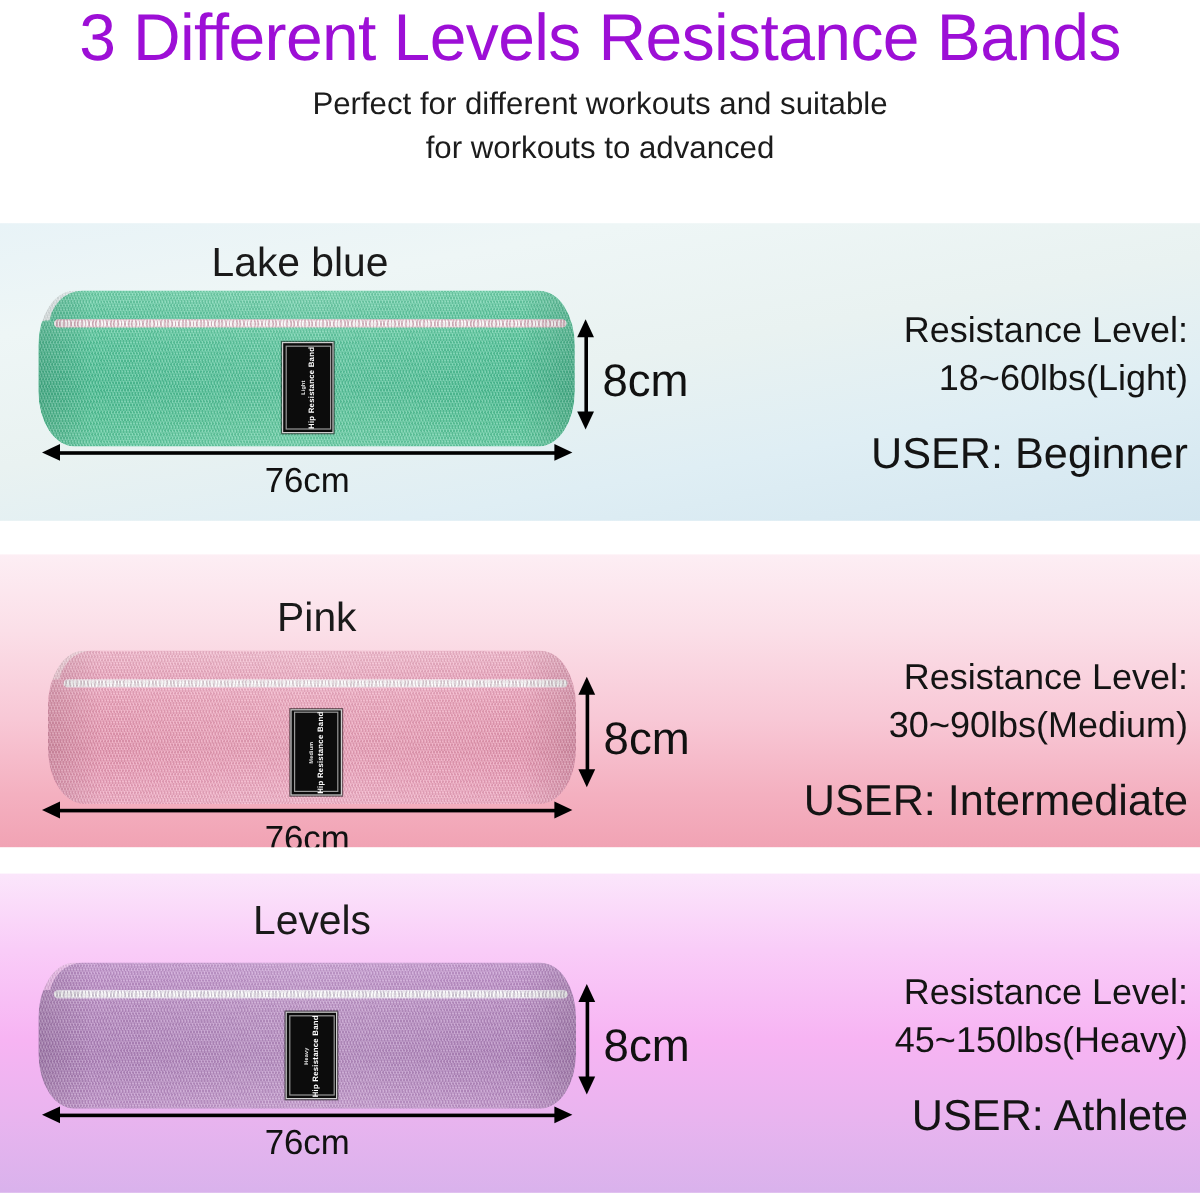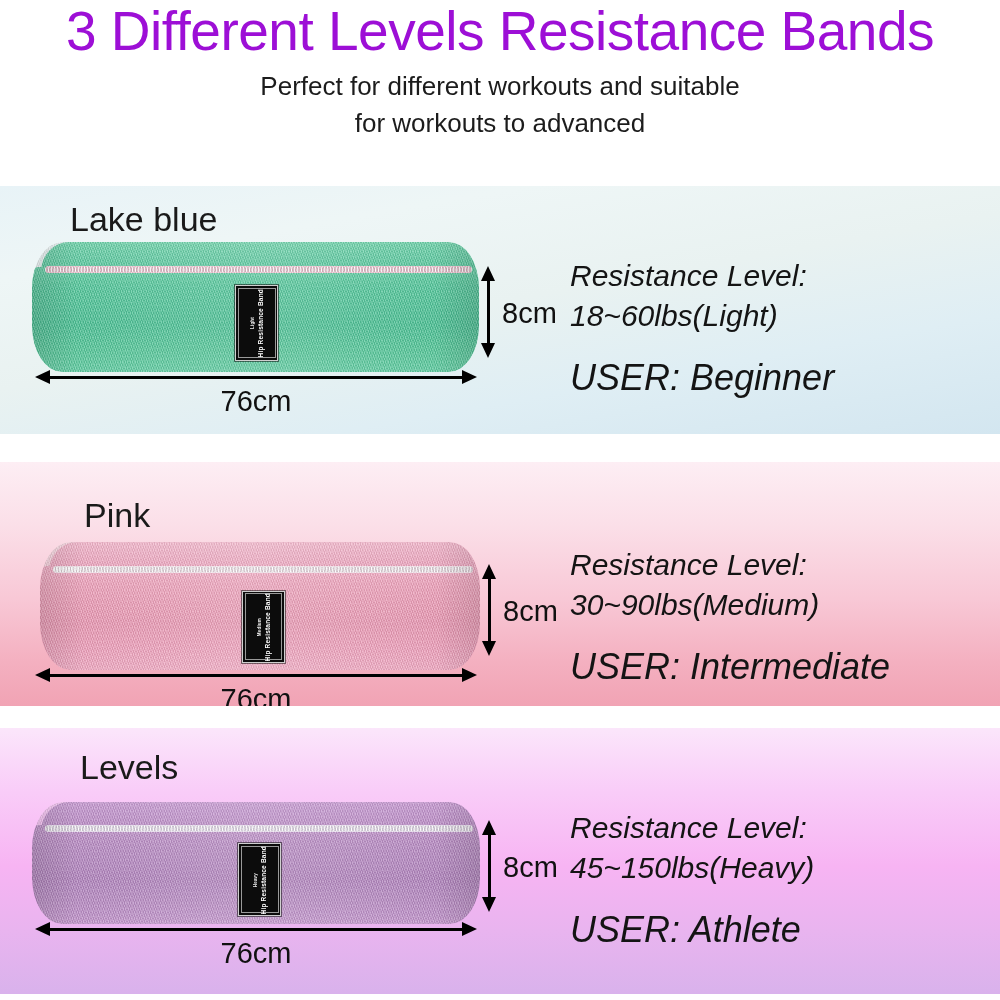--- a/index.html
+++ b/index.html
@@ -83,21 +83,21 @@
         #e9b4ef 76%,
         #d9b2ec 100%);
   }
 
   
   .color-name {
     position: absolute;
     font-size: 34px;
     color: #1a1a1a;
     font-weight: 400;
-    text-align: left;
+    text-align: center;
     white-space: nowrap;
   }
 
   
   .band-wrap {
     position: absolute;
   }
   .band {
     position: relative;
     width: 100%;
@@ -245,29 +245,28 @@
   }
   .arrow-up   { top: 0;    border-bottom: 15px solid #000; }
   .arrow-down { bottom: 0; border-top: 15px solid #000; }
 
   .dim-label {
     position: absolute;
     font-size: 29px;
     color: #111111;
     white-space: nowrap;
   }
-  .dim-label-v { font-size: 29px; }
+  .dim-label-v { font-size: 38px; }
 
   
   .info {
     position: absolute;
-    text-align: left;
+    text-align: right;
     color: #141414;
     white-space: nowrap;
-    font-style: italic;
   }
   .info-line {
     font-size: 30px;
     line-height: 40px;
   }
   .info-user {
     font-size: 36px;
     line-height: 40px;
     padding-top: 22px;
   }

